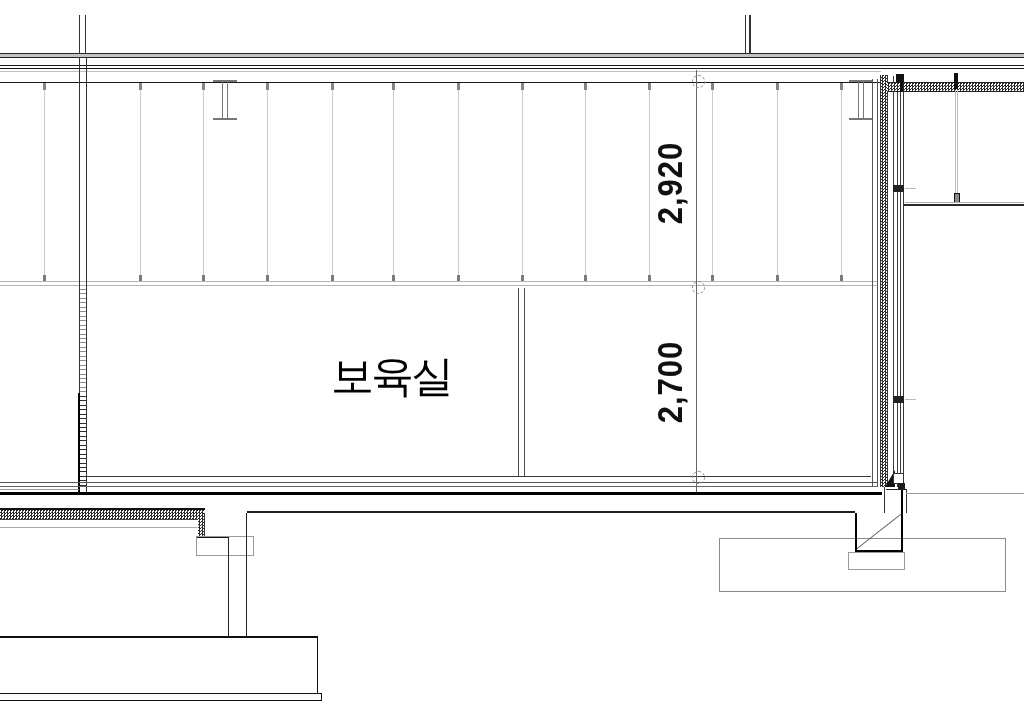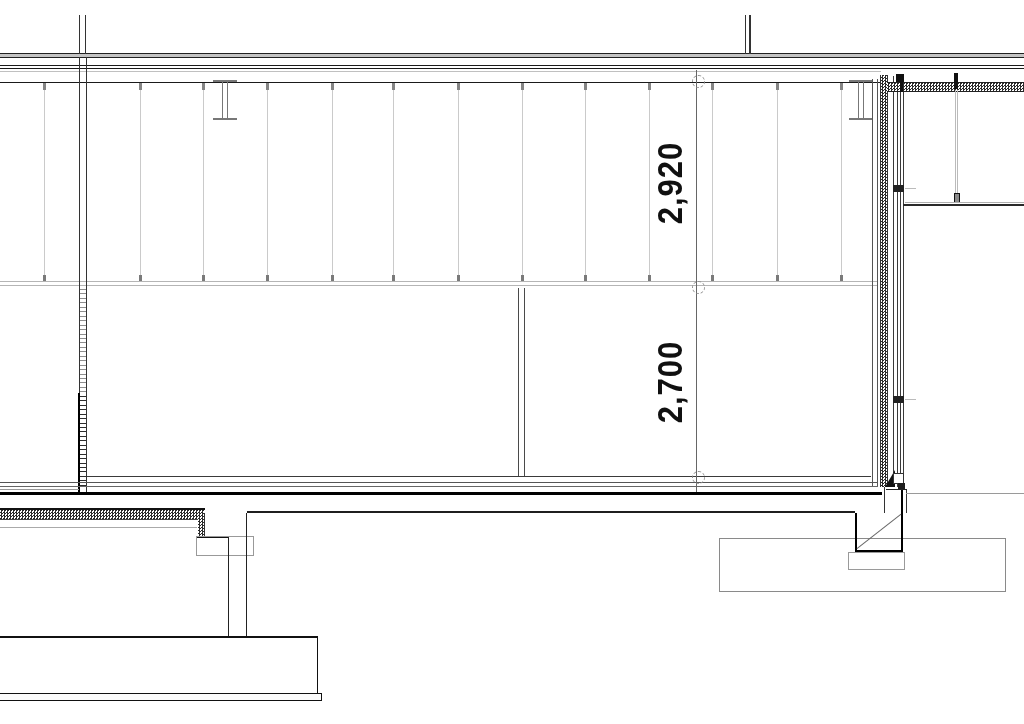--- a/index.html
+++ b/index.html
@@ -150,20 +150,21 @@
         <div class="ln" style="left: 80.2px; top: 484.8px; width: 5.6px; height: 1px; background: rgb(45, 45, 45);"></div>
       </div>
     <div class="ln" style="left:77.6px;top:393px;width:2.2px;height:99px;background:#000;"></div>
   </div>
 
   <div>
     <div class="ln" style="left:518.2px;top:288px;width:1.3px;height:188px;background:#4a4a4a;"></div>
     <div class="ln" style="left:523.6px;top:288px;width:1.3px;height:188px;background:#4a4a4a;"></div>
   </div>
 
+  <div class="room-label" style="left:391px;top:377px;">보육실</div>
 
   <div>
     <div class="ln" style="left:87px;top:475.8px;width:784px;height:1.1px;background:#3a3a3a;"></div>
     <div class="ln" style="left:0;top:481.8px;width:878px;height:1.1px;background:#555;"></div>
     <div class="ln" style="left:0;top:485.8px;width:878px;height:1px;background:#666;"></div>
     <div class="ln" style="left:0;top:488.8px;width:79px;height:0.9px;background:#999;"></div>
     <div class="ln" style="left:0;top:491.8px;width:881.5px;height:2.8px;background:#000;"></div>
     <div class="ln" style="left:246.5px;top:511.4px;width:608.5px;height:1.7px;background:#1f1f1f;"></div>
   </div>
 

